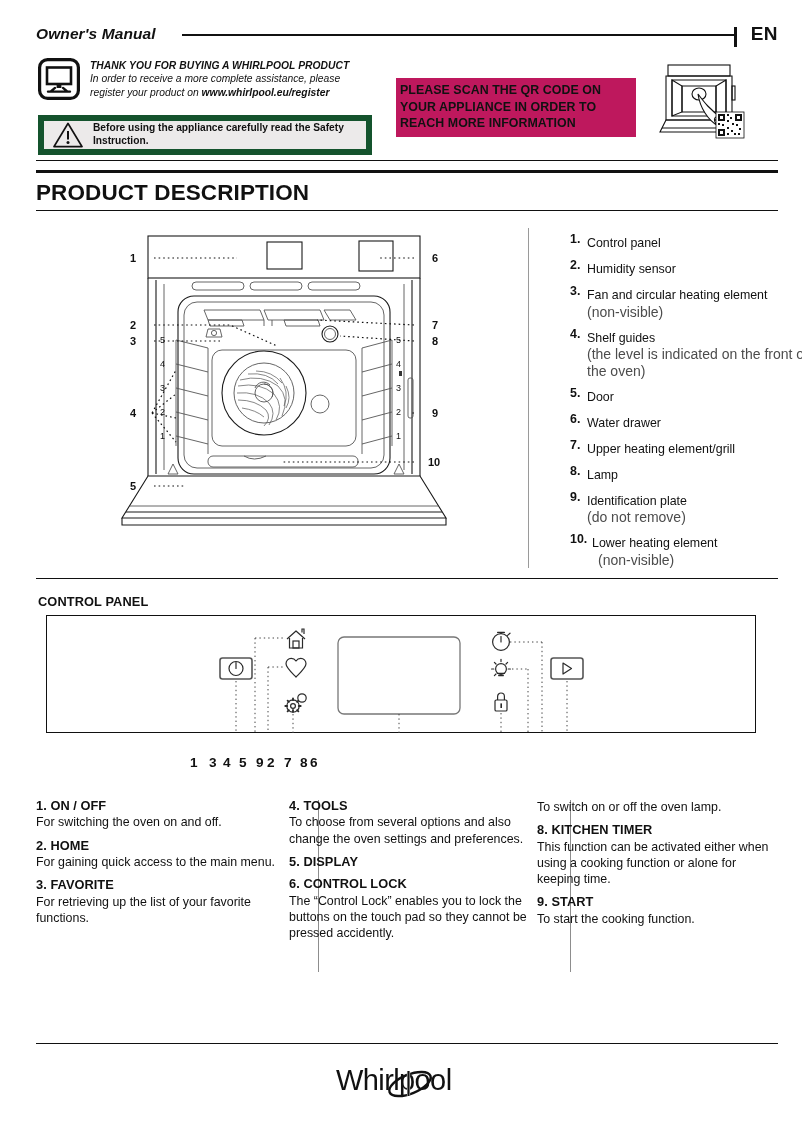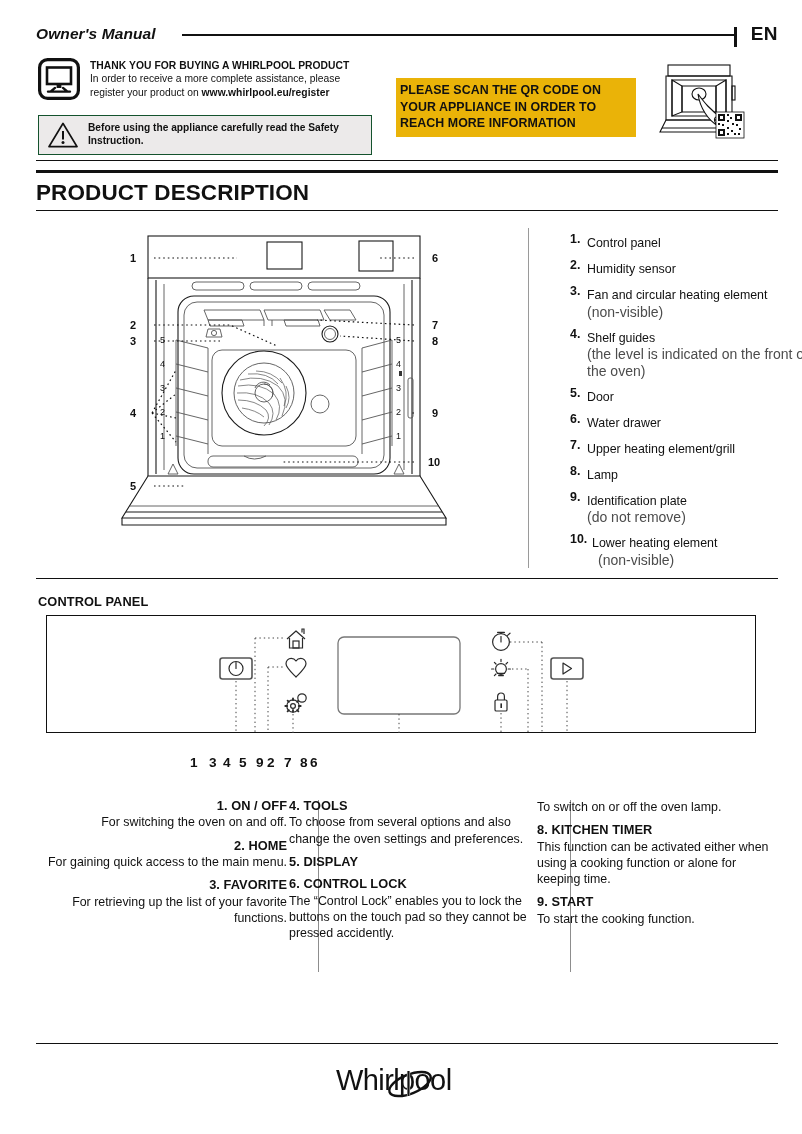--- a/index.html
+++ b/index.html
@@ -15,33 +15,33 @@
   
   .hdr { position: absolute; left: 36px; top: 20px; width: 742px; height: 28px; display: flex; align-items: center; }
   .hdr-title { font-size: 15.5px; font-weight: bold; font-style: italic; letter-spacing: .1px; white-space: nowrap; }
   .hdr-rule { flex: 1; height: 0; border-top: 2.4px solid #111; margin: 0 0 0 26px; position: relative; top: 1px; }
   .hdr-rule::after { content:""; position: absolute; right: 0; top: -9px; width: 2.4px; height: 20px; background: #111; }
   .hdr-lang { font-size: 19px; font-weight: bold; letter-spacing: .4px; margin-left: 14px; text-align: center; }
 
   
   .thanks { position: absolute; left: 38px; top: 58px; display: flex; gap: 10px; align-items: flex-start; }
   .monitor-ic { width: 42px; height: 42px; flex: none; }
-  .thanks-txt { padding-top: 1px; }
+  .thanks-txt { padding-top: 1px; font-style: italic; }
   .thanks-h { font-size: 10.3px; font-weight: bold; letter-spacing: .05px; line-height: 1.28; }
   .thanks-p { font-size: 10.3px; line-height: 1.3; }
   .thanks-p b { font-weight: bold; text-align: right; }
 
   
   .warn { position: absolute; left: 38px; top: 115px; width: 334px; height: 40px;
-          background: #eceaea; border: 1px solid #14532d; display: flex; align-items: center; gap: 9px; padding: 0 8px; }
+          background: #eceaea; border: 6px solid #14532d; display: flex; align-items: center; gap: 9px; padding: 0 8px; }
   .warn-ic { width: 32px; height: 28px; flex: none; }
   .warn-t { font-size: 10.2px; font-weight: bold; line-height: 1.26; }
 
   
-  .qrnote { position: absolute; left: 396px; top: 78px; width: 240px; background: #eab308; padding: 4px 6px 5px 4px; }
+  .qrnote { position: absolute; left: 396px; top: 78px; width: 240px; background: #be185d; padding: 4px 6px 5px 4px; }
   .qrnote-t { font-size: 12.4px; font-weight: bold; line-height: 1.33; letter-spacing: .05px; }
   .qroven { position: absolute; left: 654px; top: 62px; width: 96px; height: 78px; }
 
   .rule-under-head { position: absolute; left: 36px; top: 160px; width: 742px; border-top: 1.6px solid #111; }
 
   
   .sect { position: absolute; left: 36px; width: 742px; }
   .sect-top { border-top: 3px solid #111; }
   .sect-h { font-size: 22.5px; font-weight: bold; letter-spacing: .1px; padding: 7px 0 4px 0; }
   .sect-bot { border-top: 1.2px solid #111; }
@@ -65,21 +65,21 @@
   .cp-h { position: absolute; left: 38px; top: 594px; font-size: 12.8px; font-weight: bold; letter-spacing: .1px; }
   .cp-box { position: absolute; left: 46px; top: 615px; width: 710px; height: 118px; }
   .cp-frame { position: absolute; inset: 0; border: 1.1px solid #111; }
   .cp-svg { position: absolute; left: 0; top: 0; }
   .cp-nums { position: absolute; left: 46px; top: 755px; width: 710px; height: 22px; }
   .cp-nums span { position: absolute; font-size: 13.6px; font-weight: bold; }
 
   
   .cols { position: absolute; left: 36px; top: 798px; width: 742px; height: 190px; }
   .col { position: absolute; top: 0; }
-  .col1 { left: 8px; width: 243px; text-align: right; }
+  .col1 { left: 0; width: 243px; }
   .col2 { left: 253px; width: 238px; }
   .col3 { left: 501px; width: 241px; }
   .vdiv { position: absolute; top: 2px; width: 1.3px; background: #8d8d8d; }
   .vdiv1 { left: 282px; height: 172px; }
   .vdiv2 { left: 534px; height: 172px; }
   .it-h { font-size: 12.8px; font-weight: bold; letter-spacing: .05px; margin-top: 7px; line-height: 1.2; }
   .it-h:first-child { margin-top: 0; }
   .it-p { font-size: 12.4px; line-height: 1.31; margin-top: 1px; }
 
   .foot-rule { position: absolute; left: 36px; top: 1043px; width: 742px; border-top: 1.4px solid #111; }

